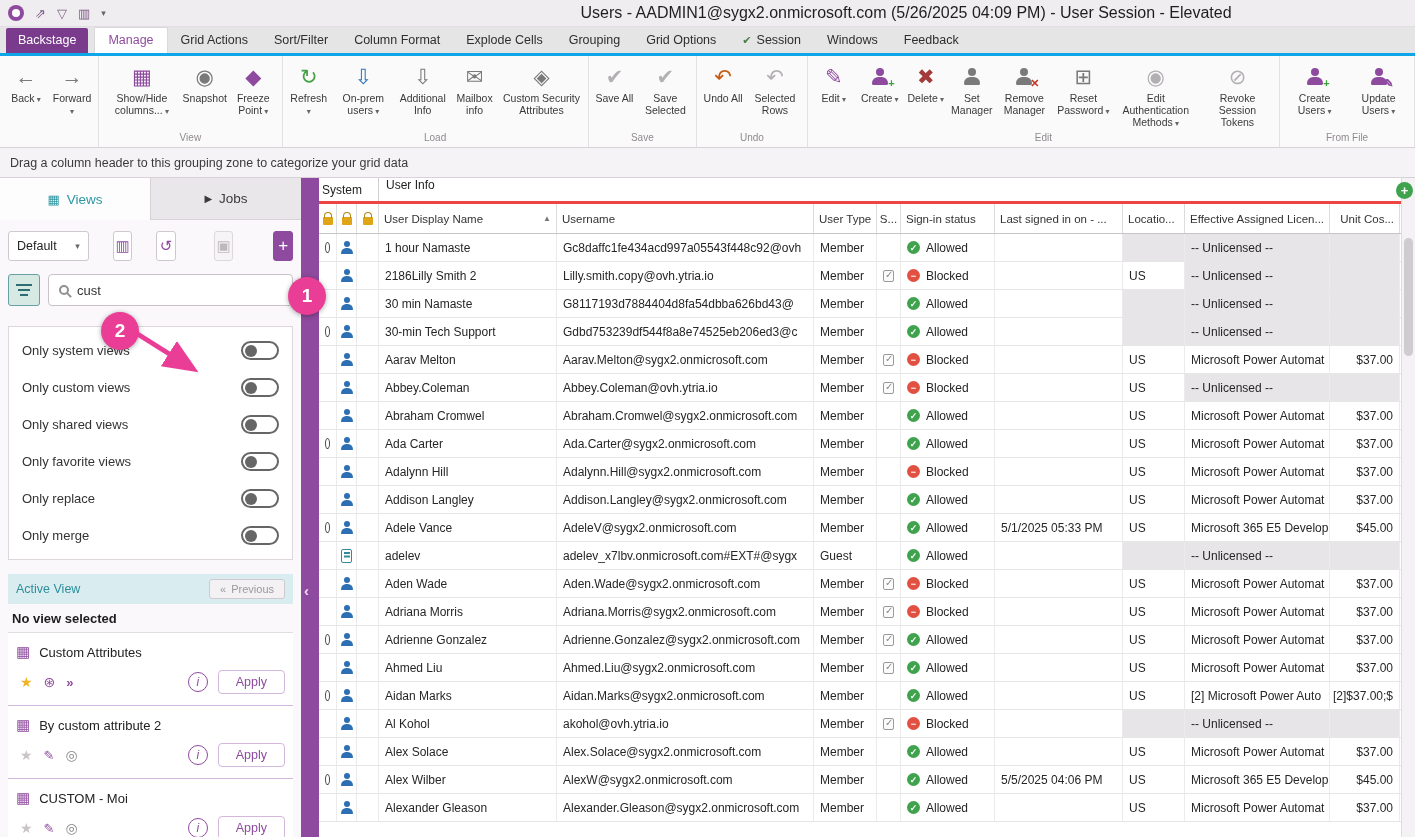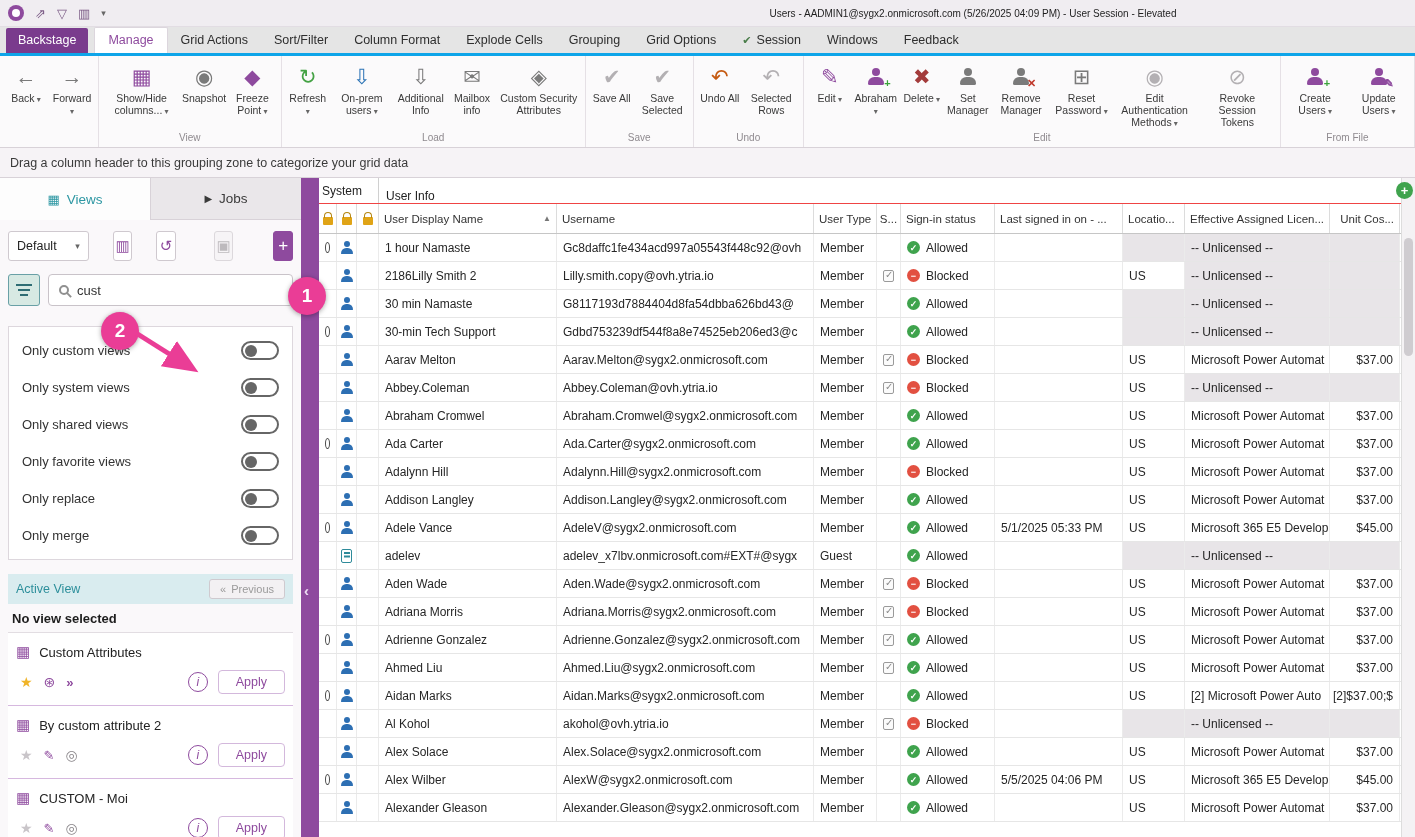--- a/index.html
+++ b/index.html
@@ -4,21 +4,21 @@
 <style>
   *{margin:0;padding:0;box-sizing:border-box}
   html,body{width:1415px;height:837px;overflow:hidden;font-family:"Liberation Sans",sans-serif;font-size:12px;color:#222;background:#fff}
   
   .titlebar{height:27px;background:#f0edf1;border-bottom:1px solid #e2dde3;display:flex;align-items:center;padding:0 8px;position:relative}
   .tb-icons{display:flex;gap:11px;align-items:center}
   .app-logo{width:16px;height:16px;border-radius:50%;background:#8e4a9e;position:relative;display:inline-block}
   .app-logo::after{content:"";position:absolute;inset:4px;border-radius:50%;background:#fff}
   .tb-ic{color:#7a5a85;font-size:13px;line-height:1}
   .tb-ic.small{font-size:9px;color:#666}
-  .tb-title{position:absolute;left:973px;transform:translateX(-50%);font-size:10px;color:#1e1e1e;white-space:nowrap}
+  .tb-title{position:absolute;left:906px;transform:translateX(-50%);font-size:16px;color:#1e1e1e;white-space:nowrap}
   
   .tabbar{height:29px;background:#e5e5e5;border-bottom:3px solid #0ea5e9;display:flex;padding-left:6px}
   .tabs-host{display:flex;align-items:flex-end}
   .tab{padding:5px 13px 6px;font-size:12.5px;color:#2e2e2e;display:flex;gap:5px;align-items:center;white-space:nowrap}
   .tab.backstage{background:#7a3b8d;color:#fff;margin:2px 6px 0 0;border-radius:2px 2px 0 0;padding:5px 12px 6px}
   .tab.active{background:#fff;color:#8e4a9e;border:1px solid #dcd6dd;border-bottom:none;border-radius:2px 2px 0 0}
   .tab-check{color:#4a7d4a;font-size:11px}
   
   .ribbon{height:92px;background:#fbfafb;border-bottom:1px solid #d8d2d8}
   .ribbon-inner{display:flex;height:100%}
@@ -87,21 +87,21 @@
   .i-chevrons{color:#8e4a9e;font-weight:bold;font-size:13px}
   .vic.i-pencil{color:#8e4a9e;font-size:13px}
   .i-target{color:#8a868a}
   .info-btn{margin-left:auto;width:20px;height:20px;border:1.5px solid #8e4a9e;border-radius:50%;color:#8e4a9e;display:flex;align-items:center;justify-content:center;font-size:12px;font-style:italic;flex:none}
   .apply-btn{margin-left:10px;border:1px solid #d3b8dc;color:#8e4a9e;background:#fff;border-radius:4px;padding:4px 17px;font-size:12.5px;font-family:"Liberation Sans",sans-serif}
   
   .vdivider{width:18px;background:#8e4a9e;position:relative;flex:none}
   .collapse{position:absolute;top:404px;left:3px;color:#ecdcf2;font-size:15px;font-weight:bold}
   
   .gridwrap{flex:1;position:relative;background:#fff;overflow:hidden}
-  .ghead-groups{height:26px;display:flex;border-bottom:1px solid #ef4444;background:#fff;margin-right:14px;align-items:flex-end}
+  .ghead-groups{height:26px;display:flex;border-bottom:3px solid #ef4444;background:#fff;margin-right:14px;align-items:flex-start}
   .g-sys{width:60px;border-right:1px solid #d0d0d0;padding:0 3px;font-size:12px;color:#222;align-self:stretch;display:flex;align-items:center}
   .g-info{flex:1;padding:0 7px;font-size:12px;color:#222}
   .add-btn{position:absolute;right:2px;top:4px;width:17px;height:17px;border-radius:50%;background:#3fa34d;color:#fff;display:flex;align-items:center;justify-content:center;font-size:13px;font-weight:bold;z-index:3}
   .ghead-cols{height:30px;display:flex;border-bottom:1px solid #c6c6c6;background:#fff;}
   .gcol{border-right:1px solid #dcdcdc;display:flex;align-items:center;padding:0 5px;font-size:11.5px;color:#333;overflow:hidden;white-space:nowrap;flex:none}
   .gcol-label{overflow:hidden;white-space:nowrap}
   .sort-ic{font-size:8px;color:#777;margin-left:auto;padding-left:3px}
   .c-lock1{width:18px;justify-content:center;padding:0}.c-lock2{width:20px;justify-content:center;padding:0}.c-lock3{width:22px;justify-content:center;padding:0}
   .c-name{width:178px}.c-user{width:257px}.c-type{width:63px}.c-sync{width:24px;justify-content:center;padding:0}
   .c-signin{width:94px}.c-last{width:128px}.c-loc{width:62px}.c-lic{width:145px}.c-cost{width:70px;justify-content:flex-end}
@@ -291,21 +291,21 @@
               <span class="rlab"><span>Edit</span><span class="dd"> ▾</span></span>
             </div>
           <div class="rbtn">
               <span class="ric purple i-person-plus">
               <span class="person">
                 <span class="p-head"></span>
                 <span class="p-body"></span>
                 <span class="p-badge">+</span>
               </span>
             </span>
-              <span class="rlab"><span>Abraham</span><span class="dd"> ▾</span></span>
+              <span class="rlab"><span>Create</span><span class="dd"> ▾</span></span>
             </div>
           <div class="rbtn">
               <span class="ric red i-delete">✖</span>
               <span class="rlab"><span>Delete</span><span class="dd"> ▾</span></span>
             </div>
           <div class="rbtn">
               <span class="ric gray i-person">
               <span class="person">
                 <span class="p-head"></span>
                 <span class="p-body"></span>
@@ -401,27 +401,27 @@
             <span class="fb3"></span>
           </span>
         <div class="search-box">
           <span class="mag"></span>
           <span class="search-text">cust</span>
         </div>
       </div>
       <div class="toggle-panel">
 
       <div class="trow">
-            <span class="tlabel">Only custom views</span>
+            <span class="tlabel">Only system views</span>
             <span class="toggle">
               <span class="knob"></span>
             </span>
           </div>
           <div class="trow">
-            <span class="tlabel">Only system views</span>
+            <span class="tlabel">Only custom views</span>
             <span class="toggle">
               <span class="knob"></span>
             </span>
           </div>
           <div class="trow">
             <span class="tlabel">Only shared views</span>
             <span class="toggle">
               <span class="knob"></span>
             </span>
           </div>

